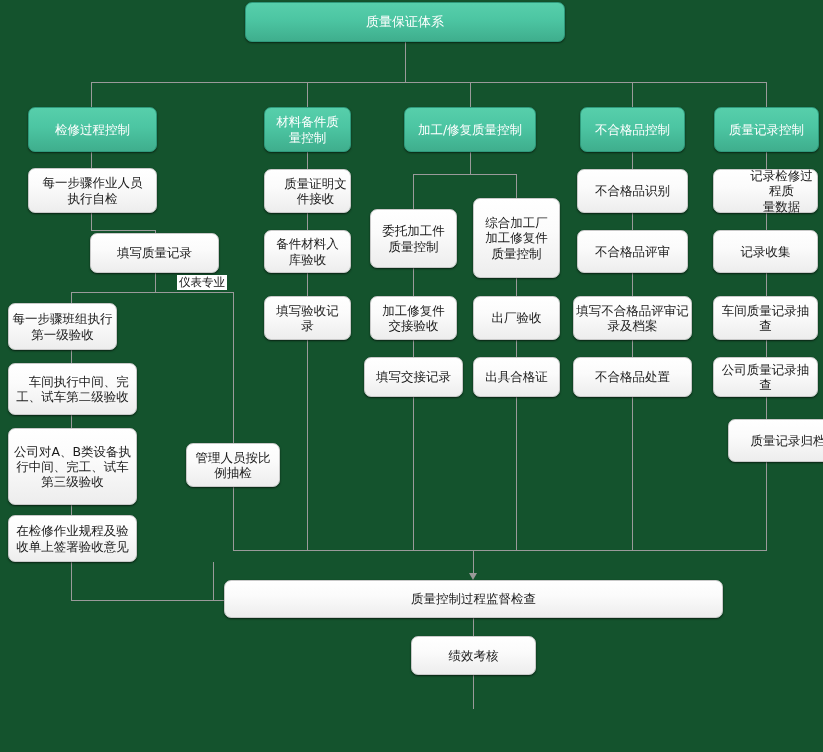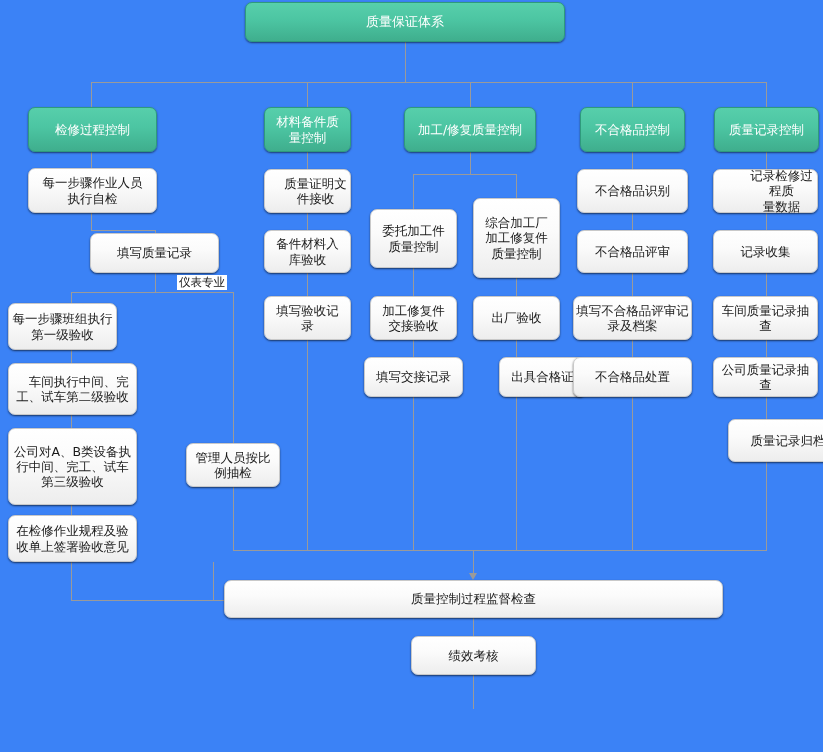--- a/index.html
+++ b/index.html
@@ -4,21 +4,21 @@
 <style>
   html, body {
     margin: 0;
     padding: 0;
     background: #000000;
   }
   #canvas {
     position: relative;
     width: 823px;
     height: 752px;
-    background: #3b82f6;
+    background: #14532d;
     overflow: hidden;
     font-family: "DejaVu Sans", "Liberation Sans", sans-serif;
   }
   .node {
     position: absolute;
     box-sizing: border-box;
     display: flex;
     align-items: center;
     justify-content: center;
     text-align: center;
@@ -176,21 +176,21 @@
   <div class="node white" style="left:370px; top:209px; width:87px; height:59px;">委托加工件
 质量控制</div>
   <div class="node white" style="left:370px; top:296px; width:87px; height:44px;">加工修复件
 交接验收</div>
   <div class="node white" style="left:364px; top:357px; width:99px; height:40px;">填写交接记录</div>
 
   <div class="node white" style="left:473px; top:198px; width:87px; height:80px;">综合加工厂
 加工修复件
 质量控制</div>
   <div class="node white" style="left:473px; top:296px; width:87px; height:44px;">出厂验收</div>
-  <div class="node white" style="left:473px; top:357px; width:87px; height:40px;margin-left:26px;">出具合格证</div>
+  <div class="node white" style="left:473px; top:357px; width:87px; height:40px;">出具合格证</div>
 
   <div class="node white" style="left:577px; top:169px; width:111px; height:44px;">不合格品识别</div>
   <div class="node white" style="left:577px; top:230px; width:111px; height:43px;">不合格品评审</div>
   <div class="node white" style="left:573px; top:296px; width:119px; height:44px;">填写不合格品评审记
 录及档案</div>
   <div class="node white" style="left:573px; top:357px; width:119px; height:40px;">不合格品处置</div>
 
   <div class="node white" style="left:713px; top:169px; width:105px; height:44px;padding-left:32px;">记录检修过程质
 量数据</div>
   <div class="node white" style="left:713px; top:230px; width:105px; height:43px;">记录收集</div>

